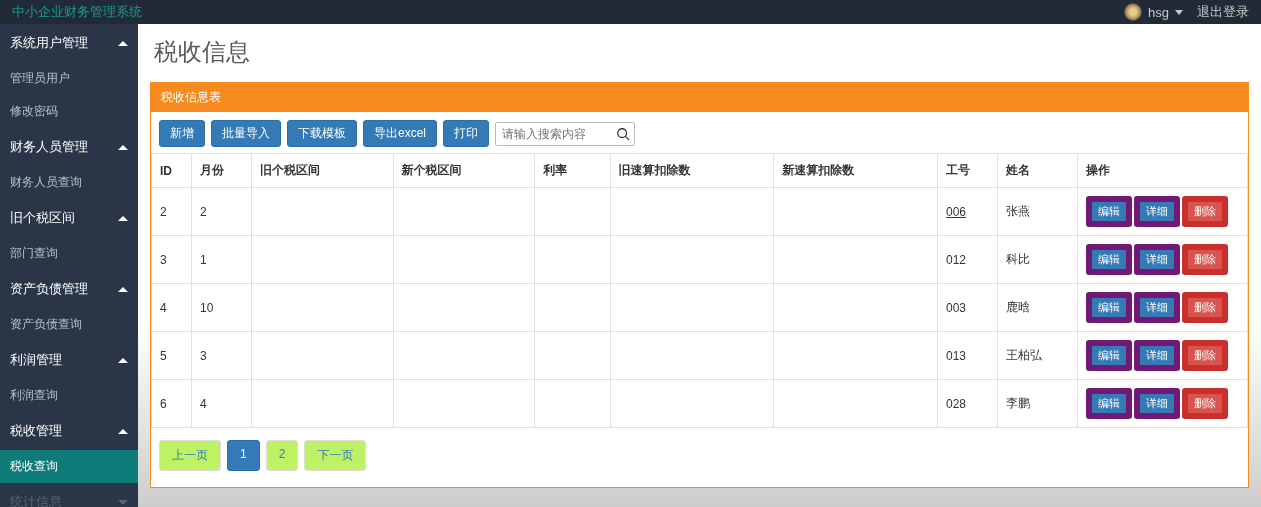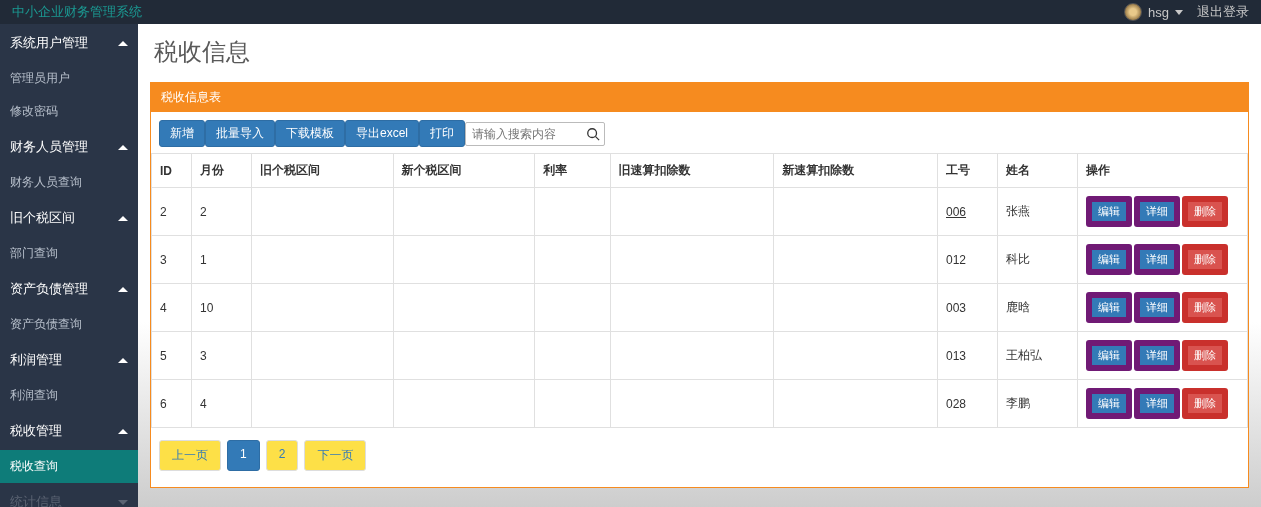--- a/index.html
+++ b/index.html
@@ -36,21 +36,21 @@
     .chevron-down { width: 0; height: 0; border-left: 5px solid transparent; border-right: 5px solid transparent; border-top: 5px solid #5a6372; }
     
     .main {
       flex: 1; padding: 12px;
       background: linear-gradient(to bottom, #ffffff 0%, #ffffff 60%, #c9c9c9 100%);
     }
     .page-title { font-size: 24px; color: #595959; font-weight: 500; margin-bottom: 14px; margin-left: 4px; }
     
     .panel { border: 1px solid #f68b1f; background: #fff; }
     .panel-head { background: #f68b1f; color: #fff; padding: 6px 10px; font-size: 12px; }
-    .toolbar { padding: 8px 8px 6px 8px; display: flex; gap: 0; align-items: center; flex-wrap: wrap; }
+    .toolbar { padding: 8px 8px 6px 8px; display: flex; gap: 6px; align-items: center; flex-wrap: wrap; }
     .btn {
       background: #337ab7; color: #fff; border: 1px solid #2e6da4; padding: 4px 10px;
       font-size: 12px; border-radius: 3px; cursor: pointer;
     }
     .search-wrap { position: relative; }
     .search-input {
       border: 1px solid #bbb; padding: 4px 24px 4px 6px; font-size: 12px;
       width: 140px; height: 24px; border-radius: 2px;
     }
     .search-icon {
@@ -63,21 +63,21 @@
     th { font-weight: bold; background: #fff; }
     .row-btn {
       background: #337ab7; color: #fff; border: 6px solid #701a75; padding: 2px 6px;
       font-size: 11px; border-radius: 3px; cursor: pointer; margin-right: 2px;
     }
     .row-btn.danger { background: #d9534f; border-color: #c9302c; }
     
     .pagination { display: flex; gap: 6px; padding: 12px 8px 16px 8px; }
     .page-btn {
       border: 1px solid #ddd; padding: 6px 12px; font-size: 12px; color: #337ab7;
-      background: #fde047; cursor: pointer; border-radius: 3px;
+      background: #bef264; cursor: pointer; border-radius: 3px;
     }
     .page-btn.active { background: #337ab7; color: #fff; border-color: #2e6da4; }
   </style>
 </head>
 <body>
 
 <div class="topbar">
   <div class="brand">中小企业财务管理系统</div>
   <div class="topbar-right">
     <div class="user-dropdown">

